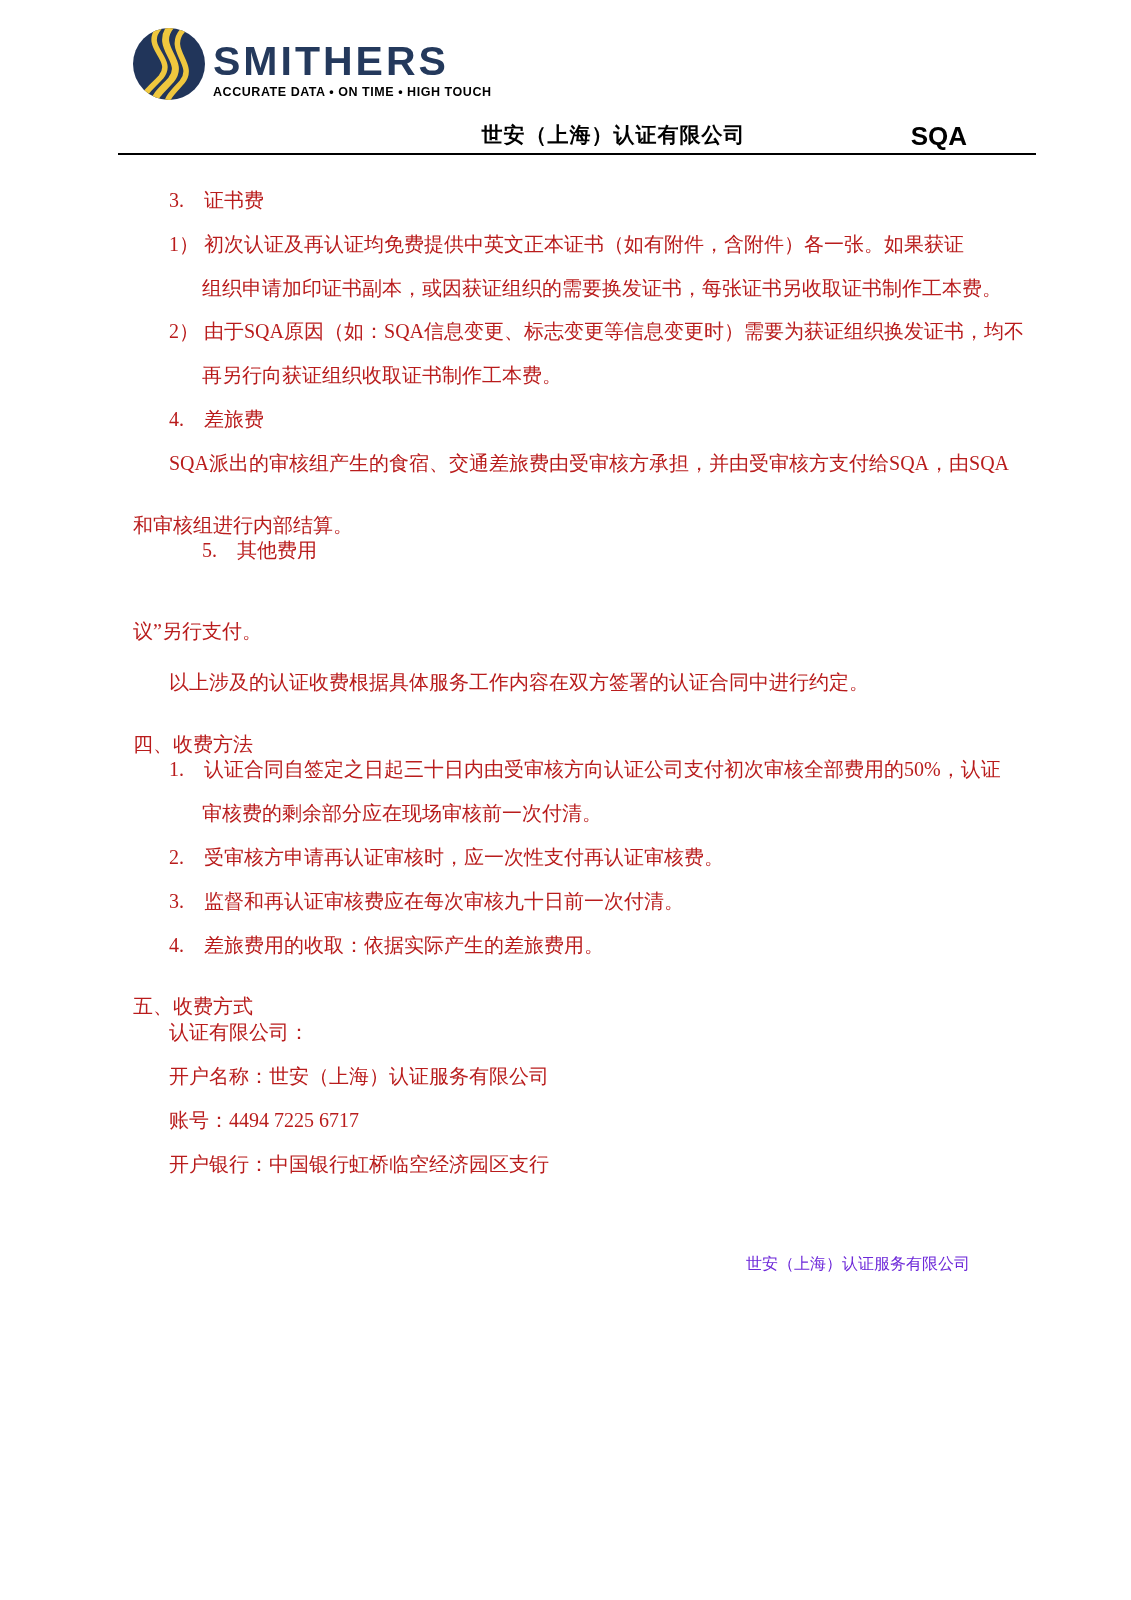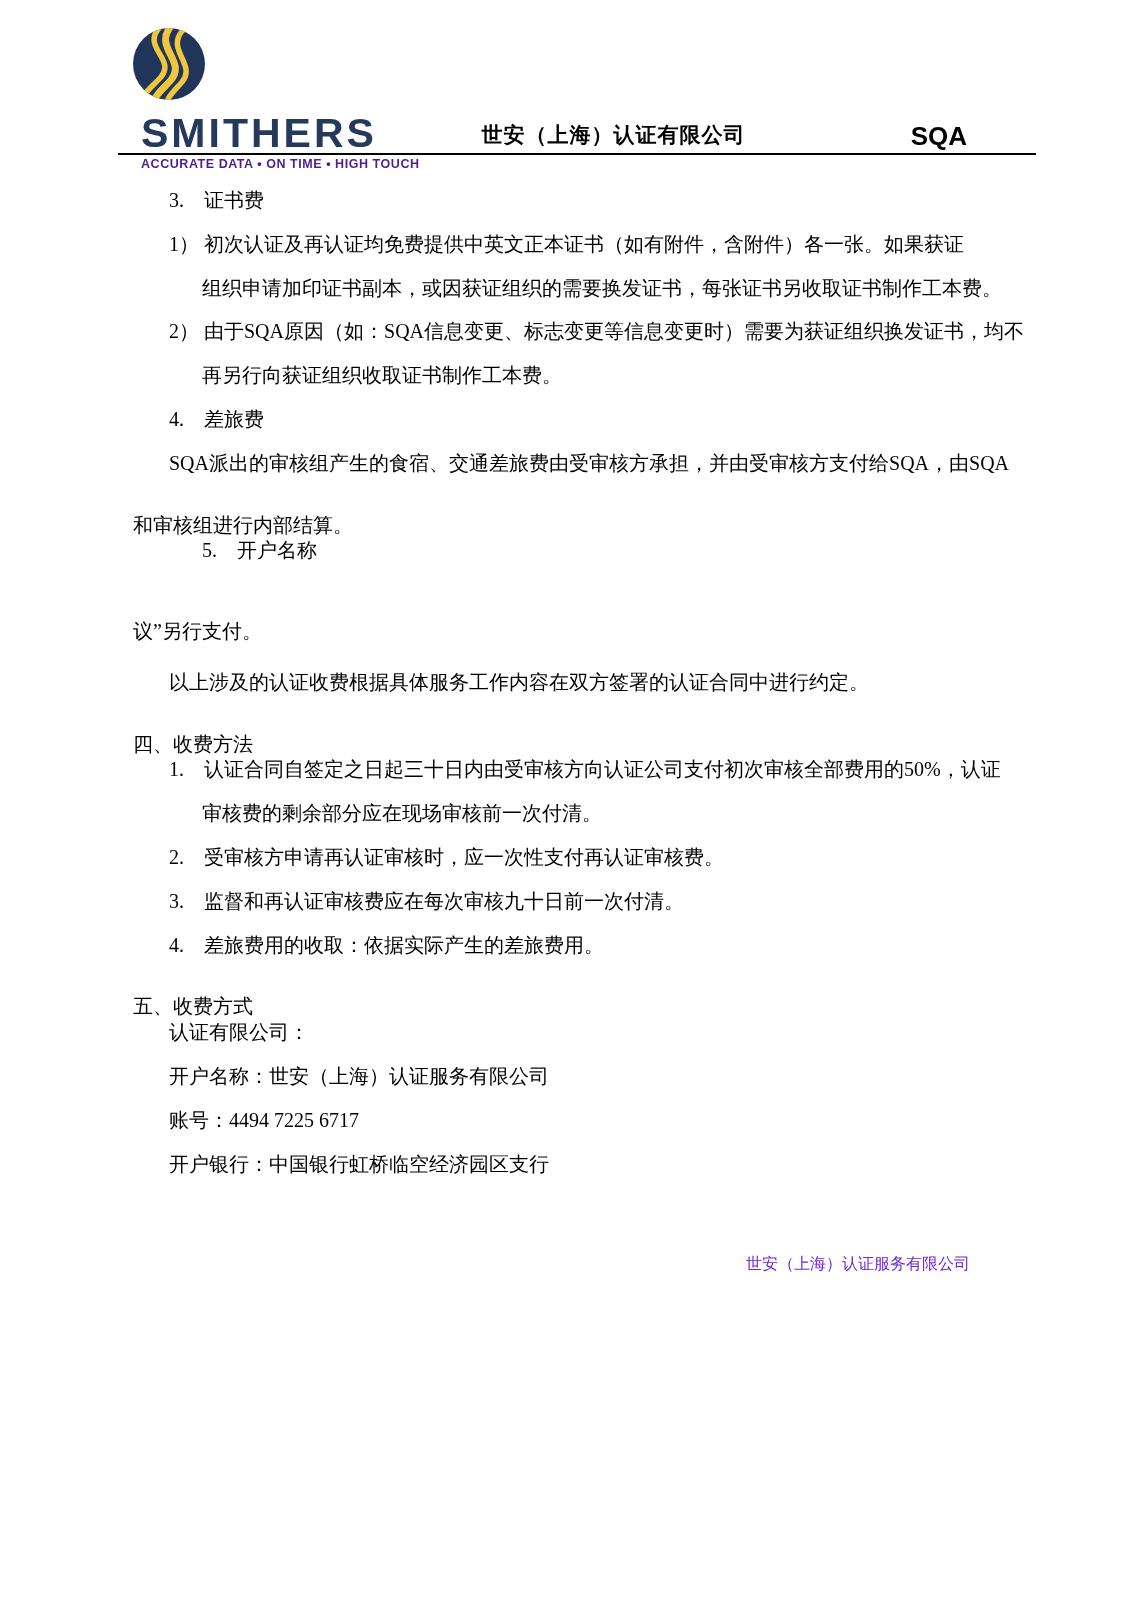--- a/index.html
+++ b/index.html
@@ -2,44 +2,44 @@
 <html><head>
 <meta charset="utf-8">
 <style>
   html,body{margin:0;padding:0;}
   body{width:1131px;height:1600px;background:#e8e8e8;}
   .page{
     position:relative;width:1131px;height:1600px;background:#ffffff;overflow:hidden;
     font-family:"Liberation Serif","DejaVu Serif",serif;color:#141414;
   }
   
-  .logo{position:absolute;left:133px;top:28px;display:flex;align-items:flex-start;flex-direction:column;}
+  .logo{position:absolute;left:133px;top:28px;display:flex;align-items:flex-start;}
   .logo-mark{width:72px;height:72px;flex:0 0 auto;}
   .logo-text{margin-left:8px;padding-top:13px;}
   .logo-brand{
     font-family:"Liberation Sans","DejaVu Sans",sans-serif;font-weight:700;
     font-size:41px;line-height:40px;color:#24395c;letter-spacing:3px;
   }
   .logo-tagline{
     font-family:"Liberation Sans","DejaVu Sans",sans-serif;font-weight:700;
-    font-size:12.5px;color:#4c1d95;letter-spacing:0.55px;margin-top:4px;white-space:pre;
+    font-size:12.5px;color:#000000;letter-spacing:0.55px;margin-top:4px;white-space:pre;
   }
   
   .header-title{
     position:absolute;top:121px;left:0;width:100%;text-align:center;
     font-size:21px;font-weight:700;color:#000;letter-spacing:1px;margin-left:48px;
   }
   .header-badge{
     position:absolute;top:123px;right:164px;
     font-family:"Liberation Sans","DejaVu Sans",sans-serif;
     font-weight:700;font-size:26px;line-height:26px;color:#000;
   }
   .header-rule{position:absolute;top:153px;left:118px;width:918px;height:2px;background:#000;}
   
-  .line{position:absolute;font-size:20px;line-height:25px;white-space:pre;color:#000000;}
+  .line{position:absolute;font-size:20px;line-height:25px;white-space:pre;color:#b91c1c;}
   .ind0{left:133px;margin-top:38px;}
   .ind1{left:169px;}
   .ind2{left:202px;}
   .mk{display:inline-block;width:35px;}
   .signature{position:absolute;top:1238px;right:161px;font-size:16px;white-space:pre;color:#6d28d9;}
 </style>
 </head>
 <body>
 
 <div class="page">
@@ -69,21 +69,21 @@
   <div class="header-rule"></div>
 
   <p class="line ind1" style="top:168px"><span class="mk">3.</span><span>证书费</span></p>
   <p class="line ind1" style="top:212px"><span class="mk">1）</span><span>初次认证及再认证均免费提供中英文正本证书（如有附件，含附件）各一张。如果获证</span></p>
   <p class="line ind2" style="top:256px">组织申请加印证书副本，或因获证组织的需要换发证书，每张证书另收取证书制作工本费。</p>
   <p class="line ind1" style="top:299px"><span class="mk">2）</span><span>由于SQA原因（如：SQA信息变更、标志变更等信息变更时）需要为获证组织换发证书，均不</span></p>
   <p class="line ind2" style="top:343px">再另行向获证组织收取证书制作工本费。</p>
   <p class="line ind1" style="top:387px"><span class="mk">4.</span><span>差旅费</span></p>
   <p class="line ind1" style="top:431px">SQA派出的审核组产生的食宿、交通差旅费由受审核方承担，并由受审核方支付给SQA，由SQA</p>
   <p class="line ind0" style="top:475px">和审核组进行内部结算。</p>
-  <p class="line ind2" style="top:518px"><span class="mk">5.</span><span>开户名称</span></p>
+  <p class="line ind2" style="top:518px"><span class="mk">5.</span><span>其他费用</span></p>
   <p class="line ind0" style="top:581px">议”另行支付。</p>
   <p class="line ind1" style="top:650px">以上涉及的认证收费根据具体服务工作内容在双方签署的认证合同中进行约定。</p>
   <p class="line ind0" style="top:694px">四、收费方法</p>
   <p class="line ind1" style="top:737px"><span class="mk">1.</span><span>认证合同自签定之日起三十日内由受审核方向认证公司支付初次审核全部费用的50%，认证</span></p>
   <p class="line ind2" style="top:781px">审核费的剩余部分应在现场审核前一次付清。</p>
   <p class="line ind1" style="top:825px"><span class="mk">2.</span><span>受审核方申请再认证审核时，应一次性支付再认证审核费。</span></p>
   <p class="line ind1" style="top:869px"><span class="mk">3.</span><span>监督和再认证审核费应在每次审核九十日前一次付清。</span></p>
   <p class="line ind1" style="top:913px"><span class="mk">4.</span><span>差旅费用的收取：依据实际产生的差旅费用。</span></p>
   <p class="line ind0" style="top:956px">五、收费方式</p>
   <p class="line ind1" style="top:1000px">认证有限公司：</p>

